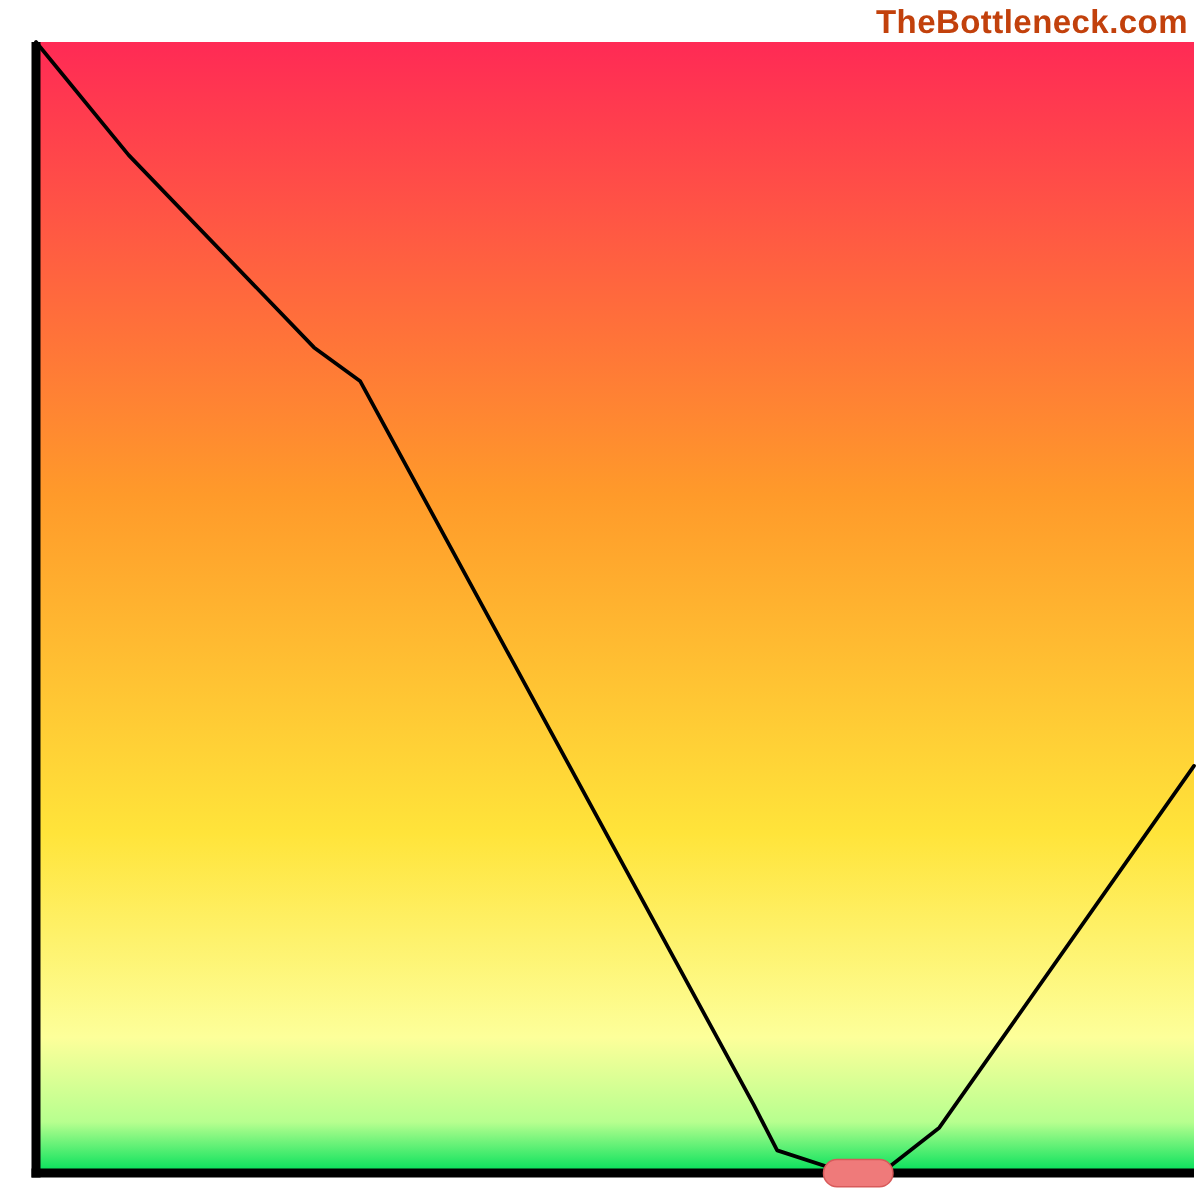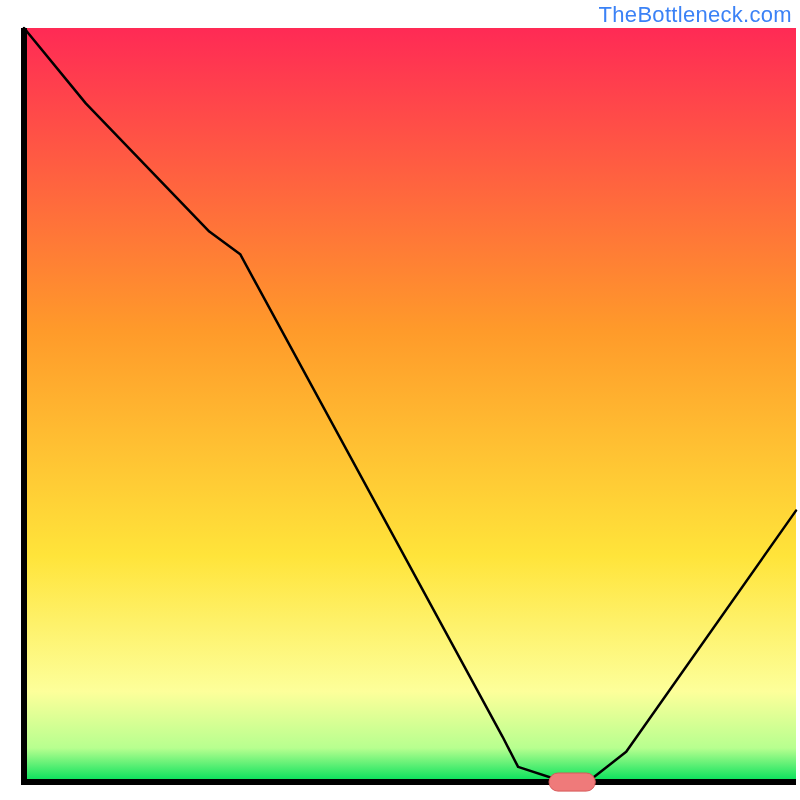--- a/index.html
+++ b/index.html
@@ -14,22 +14,22 @@
     position: relative;
     width: 800px;
     height: 800px;
   }
   .watermark {
     position: absolute;
     top: 2px;
     right: 8px;
     font-family: Arial, Helvetica, sans-serif;
     font-size: 22px;
-    font-weight: 400;
-    color: #3b82f6;
+    font-weight: 700;
+    color: #c2410c;
     letter-spacing: 0.3px;
     z-index: 10;
   }
   svg.chart {
     position: absolute;
     left: 0;
     top: 0;
   }
 </style>
 </head>

